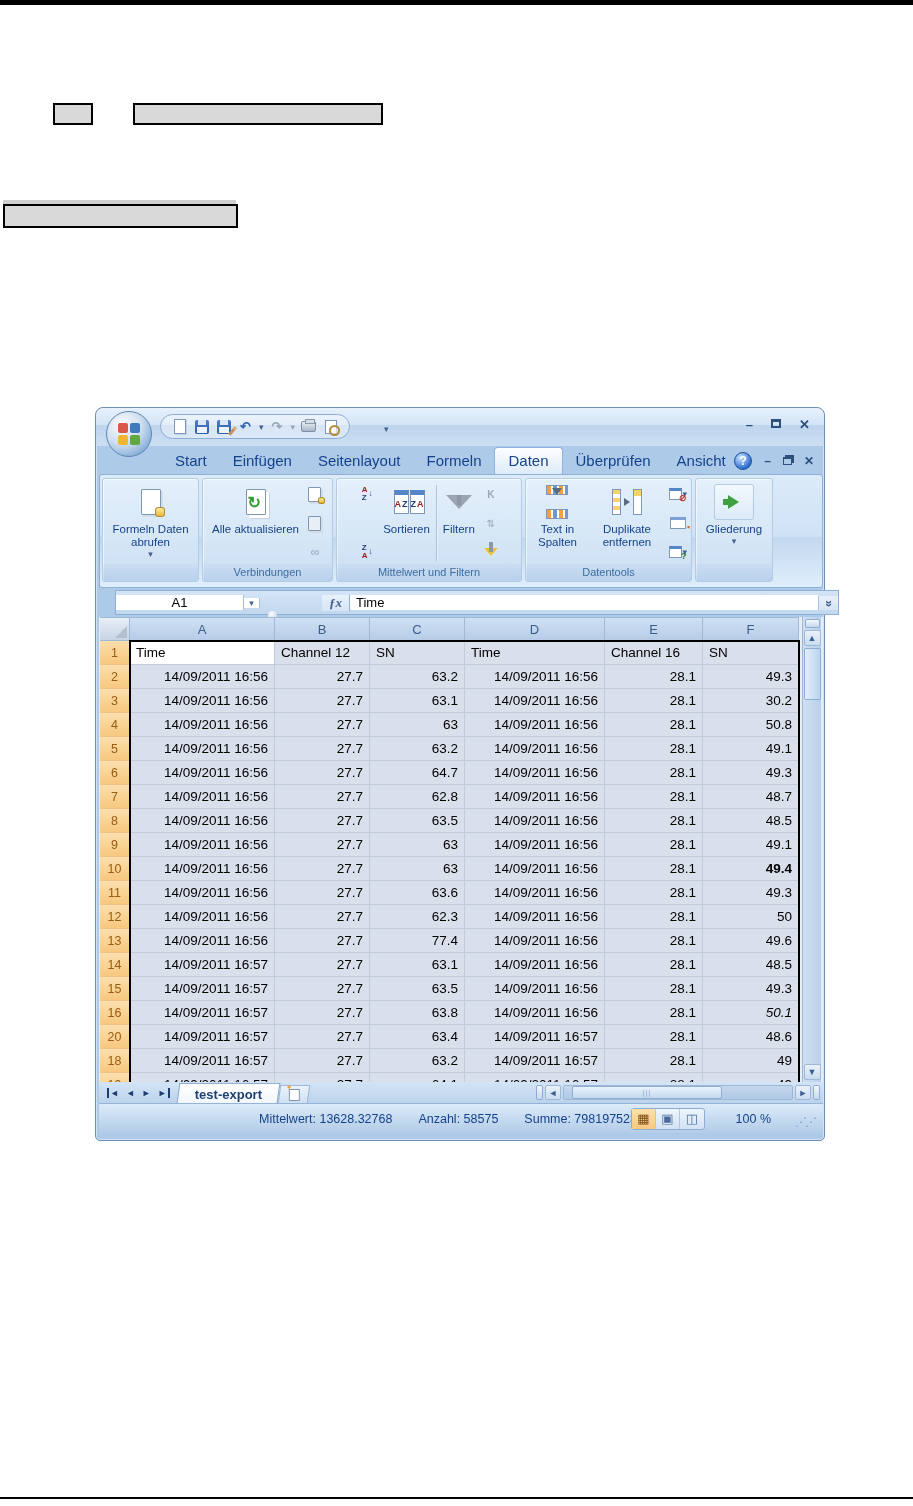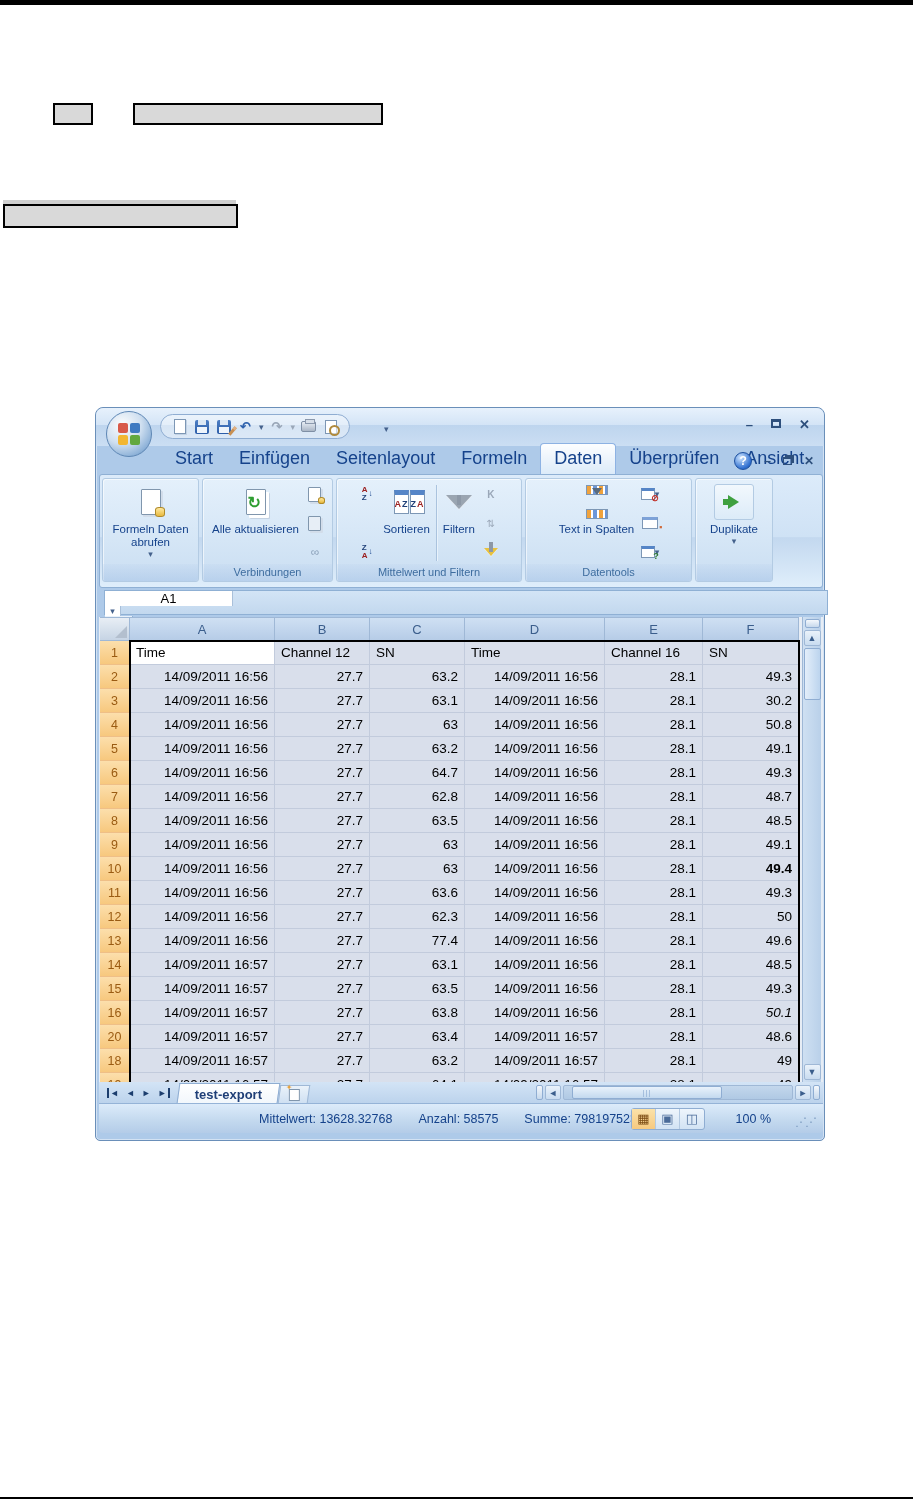--- a/index.html
+++ b/index.html
@@ -38,21 +38,21 @@
   .pview { width:12px; height:14px; background:#fff; border:1px solid #7d97b5; position:relative; }
   .pview:before { content:""; position:absolute; right:-4px; bottom:-3px; width:7px; height:7px; border:2px solid #b08a3c; border-radius:50%; background:rgba(255,255,255,.6); }
   .caret-sm { font-size:9px; color:#44618c; }
   .title-text { position:absolute; left:0; top:10px; width:100%; text-align:center; font-size:13px; color:#3c5e83; }
   .winctl { position:absolute; right:14px; top:9px; display:flex; gap:18px; color:#2d4f7c; font-weight:bold; font-size:13px; }
   .winctl span { cursor:default; }
   .restore-glyph { display:inline-block; width:10px; height:9px; border:2px solid #2d4f7c; border-top-width:3px; margin-top:2px; }
 
   
   .tabrow { position:absolute; left:0; top:38px; width:100%; height:28px; display:flex; align-items:flex-end; padding-left:66px; }
-  .rtab { padding:4px 13px 5px; font-size:18px; color:#15428b; border-radius:4px 4px 0 0; }
+  .rtab { padding:4px 13px 5px; font-size:15px; color:#15428b; border-radius:4px 4px 0 0; }
   .rtab.active { background:linear-gradient(#fdfeff,#e9f2fb 60%,#dcebf9); border:1px solid #8db2e3; border-bottom:none; color:#15428b; }
   .tabrow-right { position:absolute; right:10px; top:44px; display:flex; align-items:center; gap:12px; }
   .help-orb { width:18px; height:18px; border-radius:50%; background:radial-gradient(circle at 35% 30%, #cfe6ff, #2f6fd0 70%, #1c4f9e); color:#fff; font-weight:bold; font-size:12px; display:flex; align-items:center; justify-content:center; border:1px solid #1c4f9e; }
   .subctl { color:#2d4f7c; font-weight:bold; font-size:12px; display:flex; gap:12px; align-items:center; }
   .restore-glyph2 { display:inline-block; width:9px; height:8px; border:1px solid #2d4f7c; border-top-width:2px; box-shadow:2px -2px 0 -0px #2d4f7c; }
 
   
   .ribbon { position:absolute; left:3px; top:66px; width:724px; height:114px; background:linear-gradient(#dcebfa,#cfe2f5 55%,#c3d8ef 56%,#dfeefb); border:1px solid #8fb0d4; border-radius:3px; display:flex; gap:3px; padding:3px 2px; }
   .grp { height:104px; border:1px solid #b3cbe3; border-radius:3px; background:linear-gradient(#e4f0fb,#d5e6f6 60%,#cadef2); display:flex; flex-direction:column; box-shadow:1px 1px 0 rgba(255,255,255,.6) inset; }
   .grp-body { flex:1; display:flex; align-items:stretch; justify-content:center; gap:2px; padding:3px 2px 0; }
@@ -79,21 +79,21 @@
   .dup-ic { display:flex; gap:3px; align-items:center; }
   .colstack { width:9px; height:26px; border:1px solid #7d97b5; background:repeating-linear-gradient(#f5d36b 0 4px,#fff 4px 8px); }
   .colstack.b { background:linear-gradient(#f5d36b 0 6px,#fff 6px 100%); }
   .arrow-r { width:0; height:0; border-top:4px solid transparent; border-bottom:4px solid transparent; border-left:6px solid #5a6b7d; }
   .gl-arrow { width:0; height:0; border-top:7px solid transparent; border-bottom:7px solid transparent; border-left:11px solid #3fa03f; position:relative; }
   .gl-arrow:before { content:""; position:absolute; left:-16px; top:-3px; width:6px; height:6px; background:#3fa03f; }
   .tbl-chip { width:16px; height:12px; background:#fff; border:1px solid #7d97b5; border-top:3px solid #5585c7; position:relative; }
   .chip-mark { position:absolute; right:-5px; bottom:-4px; font-size:9px; font-weight:bold; }
 
   
-  .fbar { position:absolute; left:8px; top:182px; width:724px; height:25px; background:linear-gradient(#d3e4f6,#c2d8ee); border:1px solid #8fb0d4; display:flex; align-items:flex-start;flex-direction:column; }
+  .fbar { position:absolute; left:19px; top:182px; width:724px; height:25px; background:linear-gradient(#d3e4f6,#c2d8ee); border:1px solid #8fb0d4; display:flex; align-items:center; }
   .namebox { width:128px; background:#fff; border-right:1px solid #a9c0da; display:flex; align-items:center; justify-content:center; color:#000; font-size:13px; }
   .nb-caret { width:16px; display:flex; align-items:center; justify-content:center; color:#44618c; font-size:9px; background:#fff; border-right:1px solid #a9c0da; }
   .fx-pill { width:62px; background:linear-gradient(#e9f2fb,#c8dcf0); border-radius:0 12px 12px 0; border-right:1px solid #a9c0da; position:relative; }
   .fx-pill:before { content:""; position:absolute; left:8px; top:8px; width:9px; height:9px; border-radius:50%; background:radial-gradient(circle at 35% 30%,#fff,#b9cfe6); }
   .fx-sym { width:28px; display:flex; align-items:center; justify-content:center; font-family:"Liberation Serif",serif; font-style:italic; font-weight:bold; color:#44618c; font-size:13px; background:linear-gradient(#e9f2fb,#d4e5f5); border-right:1px solid #8fb0d4; }
   .fvalue { flex:1; background:#fff; color:#000; font-size:13px; display:flex; align-items:center; padding-left:6px; }
   .fexpand { width:20px; background:linear-gradient(#e9f2fb,#d4e5f5); border-left:1px solid #a9c0da; display:flex; align-items:center; justify-content:center; color:#44618c; font-weight:bold; }
   .fexpand span { transform:rotate(90deg); font-size:12px; letter-spacing:-1px; }
 
   
@@ -307,20 +307,30 @@
     <div class="grp" style="width:167px">
       <div class="grp-body">
         <button class="bigbtn">
           <span class="ic-area">
               <span>
             <span class="mini-tbl" style="display:block"></span><span class="dn-arrow"></span><span class="mini-tbl" style="display:block"></span>
           </span>
             </span>
           <span class="bl">Text in Spalten</span>
         </button>
+        <button class="bigbtn">
+          <span class="ic-area">
+              <span class="dup-ic">
+            <span class="colstack"></span>
+                <span class="arrow-r"></span>
+                <span class="colstack b"></span>
+          </span>
+            </span>
+          <span class="bl">Duplikate entfernen</span>
+        </button>
         <div class="smallcol">
           <span class="sbtn">
               <span class="tbl-chip">
                 <span class="chip-mark" style="color:#c2332b">⊘</span>
               </span>
               <span class="caret-sm">▾</span>
             </span>
           <span class="sbtn">
               <span class="tbl-chip" style="border-top-color:#7da2d8">
                 <span class="chip-mark" style="color:#d06a3a">▪</span>
@@ -336,21 +346,21 @@
       </div>
       <div class="grp-label">Datentools</div>
     </div>
 
     <div class="grp" style="width:78px">
       <div class="grp-body">
         <button class="bigbtn">
           <span class="ic-area" style="border:1px solid #b3cbe3;border-radius:3px;width:40px;background:linear-gradient(#f2f8fd,#dcebf8)">
               <span class="gl-arrow"></span>
             </span>
-          <span class="bl">Duplikate</span>
+          <span class="bl">Gliederung</span>
           <span class="caret-sm">▾</span>
         </button>
       </div>
       <div class="grp-label"></div>
     </div>
 
   </div>
 
   <div class="fbar">
     <div class="namebox">A1</div>

